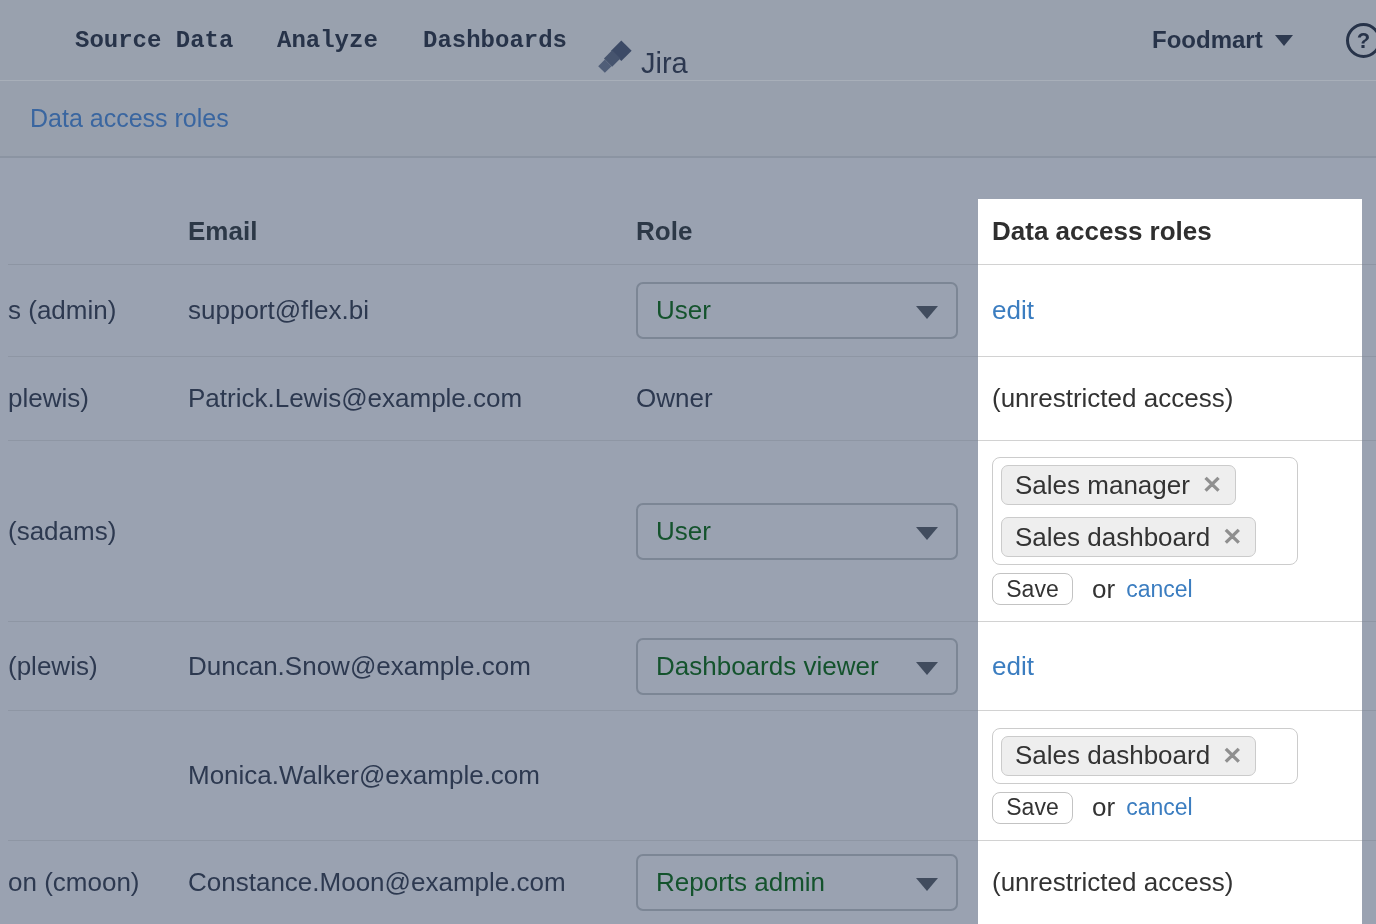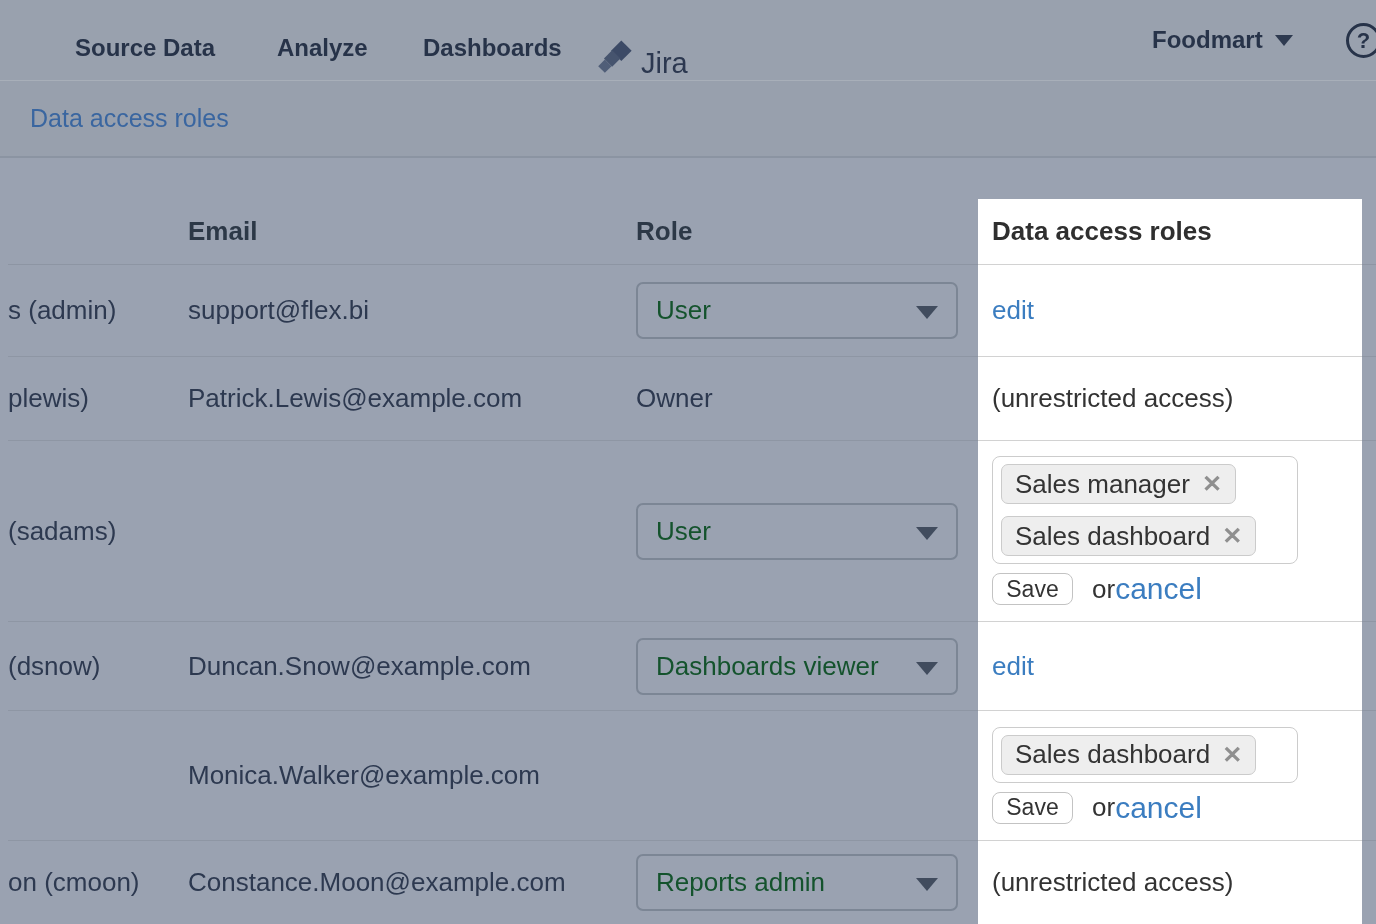--- a/index.html
+++ b/index.html
@@ -9,22 +9,22 @@
     background:#9aa2b1;
     color:#2d3950;
     position:relative;
   }
   
   .nav {
     position:absolute; top:0; left:0; width:1376px; height:81px;
     background:#99a1ae; border-bottom:1px solid #a8afb9;
   }
   .nav-item {
-    position:absolute; top:8px; height:80px; display:flex; align-items:center;
-    font-size:24px; font-weight:bold; color:#273349; cursor:pointer; white-space:nowrap;
+    position:absolute; top:0; height:80px; display:flex; align-items:center;
+    font-size:24px; font-weight:bold; color:#273349; cursor:pointer; white-space:nowrap;font-family:Liberation Mono, monospace;
   }
   .nav-source { left:75px; }
   .nav-analyze { left:277px; }
   .nav-dash { left:423px; }
   .jira-wrap { position:absolute; left:596px; top:0; height:80px; display:flex; align-items:flex-end; gap:7px; }
   .jira-text { font-size:29px; font-weight:500; color:#2c3850; }
   .account { position:absolute; left:1152px; top:0; height:80px; display:flex; align-items:center; gap:12px;
              font-size:24px; font-weight:bold; color:#273349; cursor:pointer; }
   .caret-down { width:0; height:0; border-left:9px solid transparent; border-right:9px solid transparent;
                 border-top:11px solid #2e3a50; }
@@ -89,21 +89,21 @@
     height:40px; padding:0 13px; font-size:26px; color:#333333; white-space:nowrap;
   }
   .tag-x { color:#8f8f8f; font-weight:bold; font-size:24px; cursor:pointer; line-height:1; }
   .save-row { display:flex; align-items:center; }
   .btn-save {
     width:81px; height:32px; background:#ffffff; border:1px solid #c3c3c3; border-radius:8px;
     font-size:23px; color:#333; display:flex; align-items:center; justify-content:center; cursor:pointer;
     font-family:"Liberation Sans", sans-serif;
   }
   .or-txt { margin-left:19px; font-size:26px; color:#333; }
-  .cancel { font-size:30px; }
+  .cancel { margin-left:11px; font-size:23px; }
 </style>
 </head>
 <body>
 
 <nav class="nav">
 
   <span class="nav-item nav-source">Source Data</span>
   <span class="nav-item nav-analyze">Analyze</span>
   <span class="nav-item nav-dash">Dashboards</span>
   <div class="jira-wrap">
@@ -157,21 +157,21 @@
     <div class="cell c-name">(sadams)</div>
     <div class="cell c-role">
       <div class="select">
         <span>User</span>
         <span class="caret-sel"></span>
       </div>
     </div>
   </div>
 
   <div class="tr tr-4">
-    <div class="cell c-name">(dsnow)</div>
+    <div class="cell c-name">(plewis)</div>
     <div class="cell c-email">Duncan.Snow@example.com</div>
     <div class="cell c-role">
       <div class="select">
         <span>Dashboards viewer</span>
         <span class="caret-sel"></span>
       </div>
     </div>
   </div>
 
   <div class="tr tr-5">

